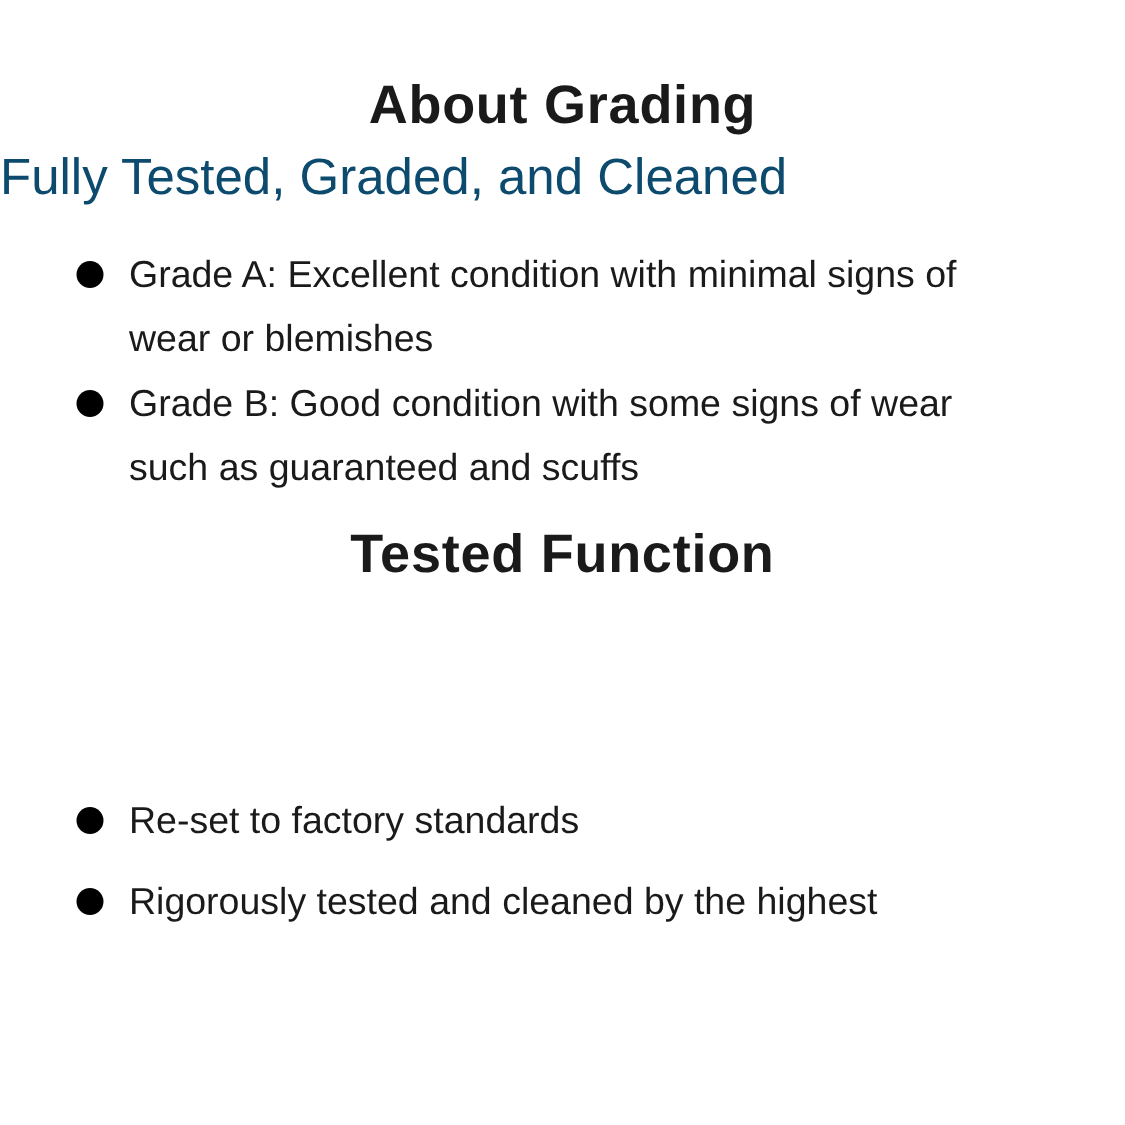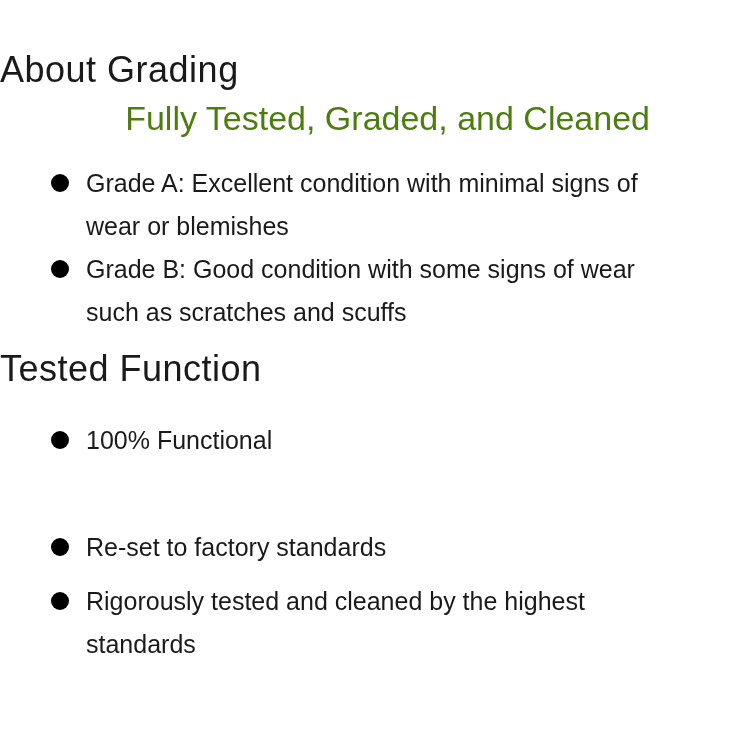--- a/index.html
+++ b/index.html
@@ -12,35 +12,35 @@
   .page {
     position: relative;
     width: 750px; height: 750px;
     background: #ffffff;
     color: #1a1a1a;
   }
   .heading {
     position: absolute;
     left: 0; width: 750px;
     margin: 0;
-    text-align: left;
+    text-align: center;
     font-size: 36px;
-    font-weight: normal;
+    font-weight: bold;
     line-height: 44px;
     color: #1a1a1a;
     letter-spacing: 0.5px;
   }
   .subtitle {
     position: absolute;
     left: 0; width: 650px;
-    text-align: right;
+    text-align: left;
     font-size: 34px;
     font-weight: normal;
     line-height: 44px;
-    color: #4d7c0f;
+    color: #0c4a6e;
   }
   .item {
     position: absolute;
     left: 51px;
     display: flex;
     align-items: flex-start;
   }
   .bullet {
     flex: 0 0 auto;
     width: 18px; height: 18px;
@@ -70,42 +70,35 @@
     <div class="lines">
       <div>Grade A: Excellent condition with minimal signs of</div>
       <div>wear or blemishes</div>
     </div>
   </div>
 
   <div class="item" style="top:248px">
     <span class="bullet"></span>
     <div class="lines">
       <div>Grade B: Good condition with some signs of wear</div>
-      <div>such as scratches and scuffs</div>
+      <div>such as guaranteed and scuffs</div>
     </div>
   </div>
 
   <h1 class="heading" style="top:347px">Tested Function</h1>
 
-  <div class="item" style="top:419px">
-    <span class="bullet"></span>
-    <div class="lines">
-      <div>100% Functional</div>
-    </div>
-  </div>
 
 
   <div class="item" style="top:526px">
     <span class="bullet"></span>
     <div class="lines">
       <div>Re-set to factory standards</div>
     </div>
   </div>
 
   <div class="item" style="top:580px">
     <span class="bullet"></span>
     <div class="lines">
       <div>Rigorously tested and cleaned by the highest</div>
-      <div>standards</div>
     </div>
   </div>
 
 </div>
 
 </body></html>

